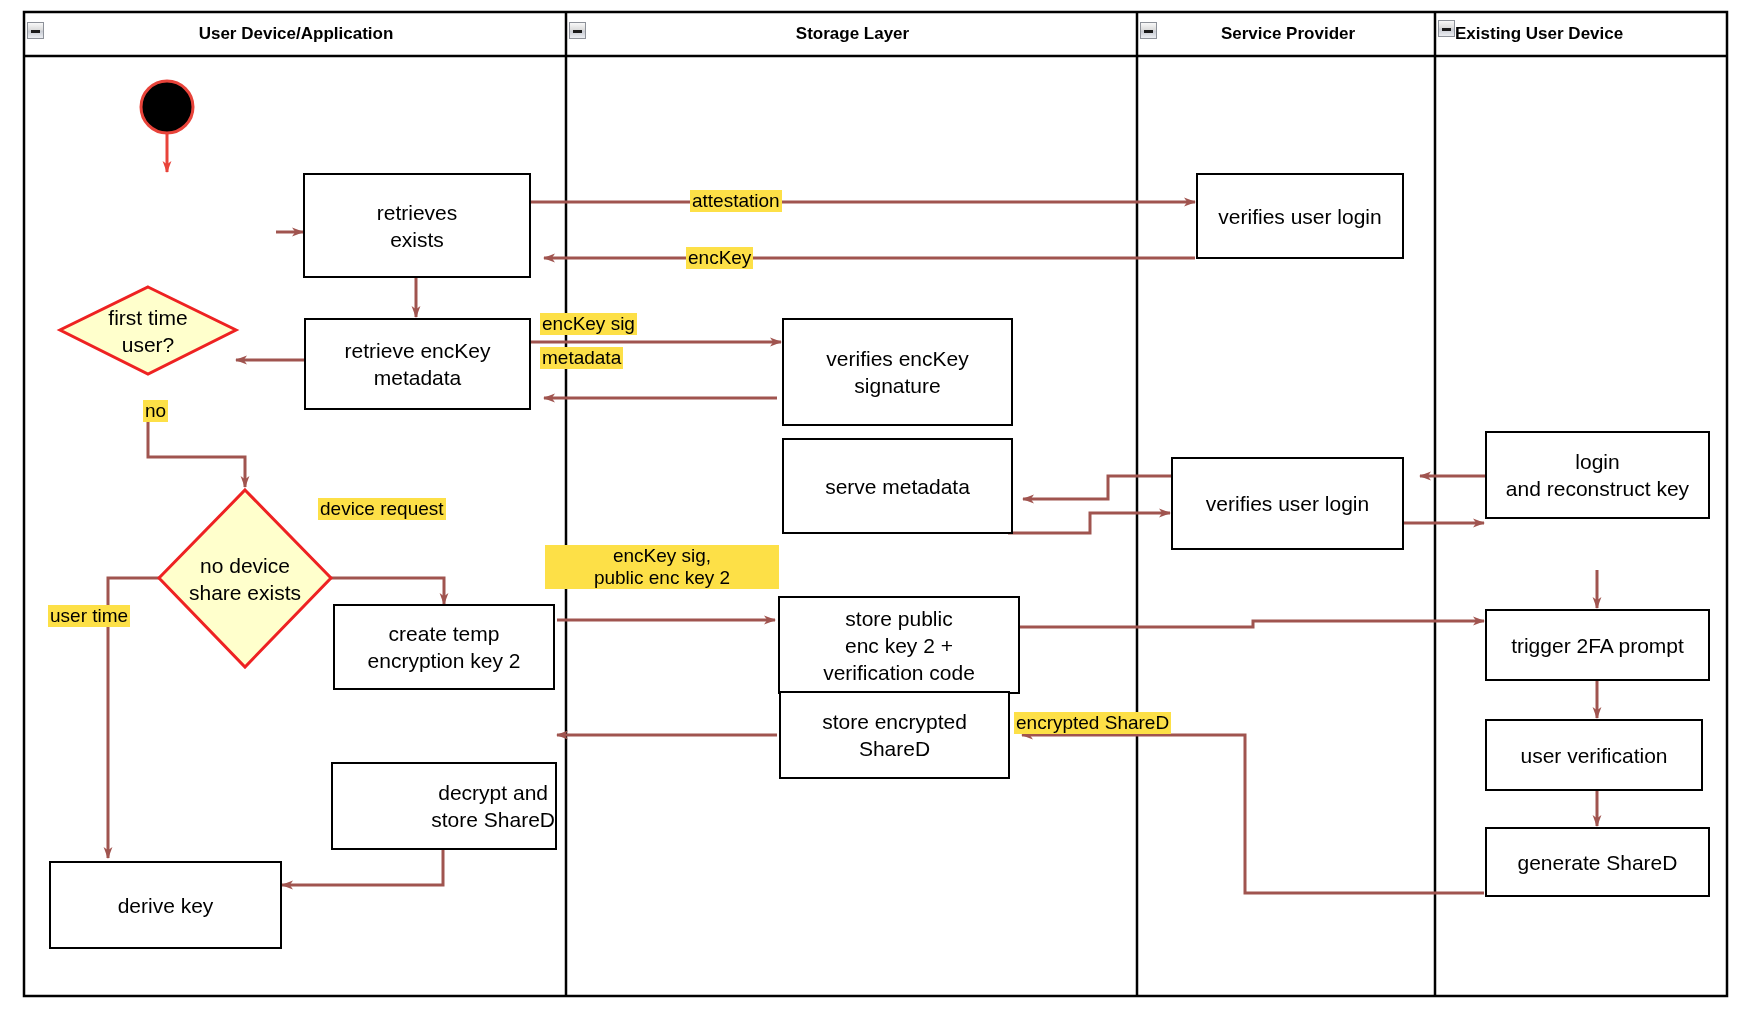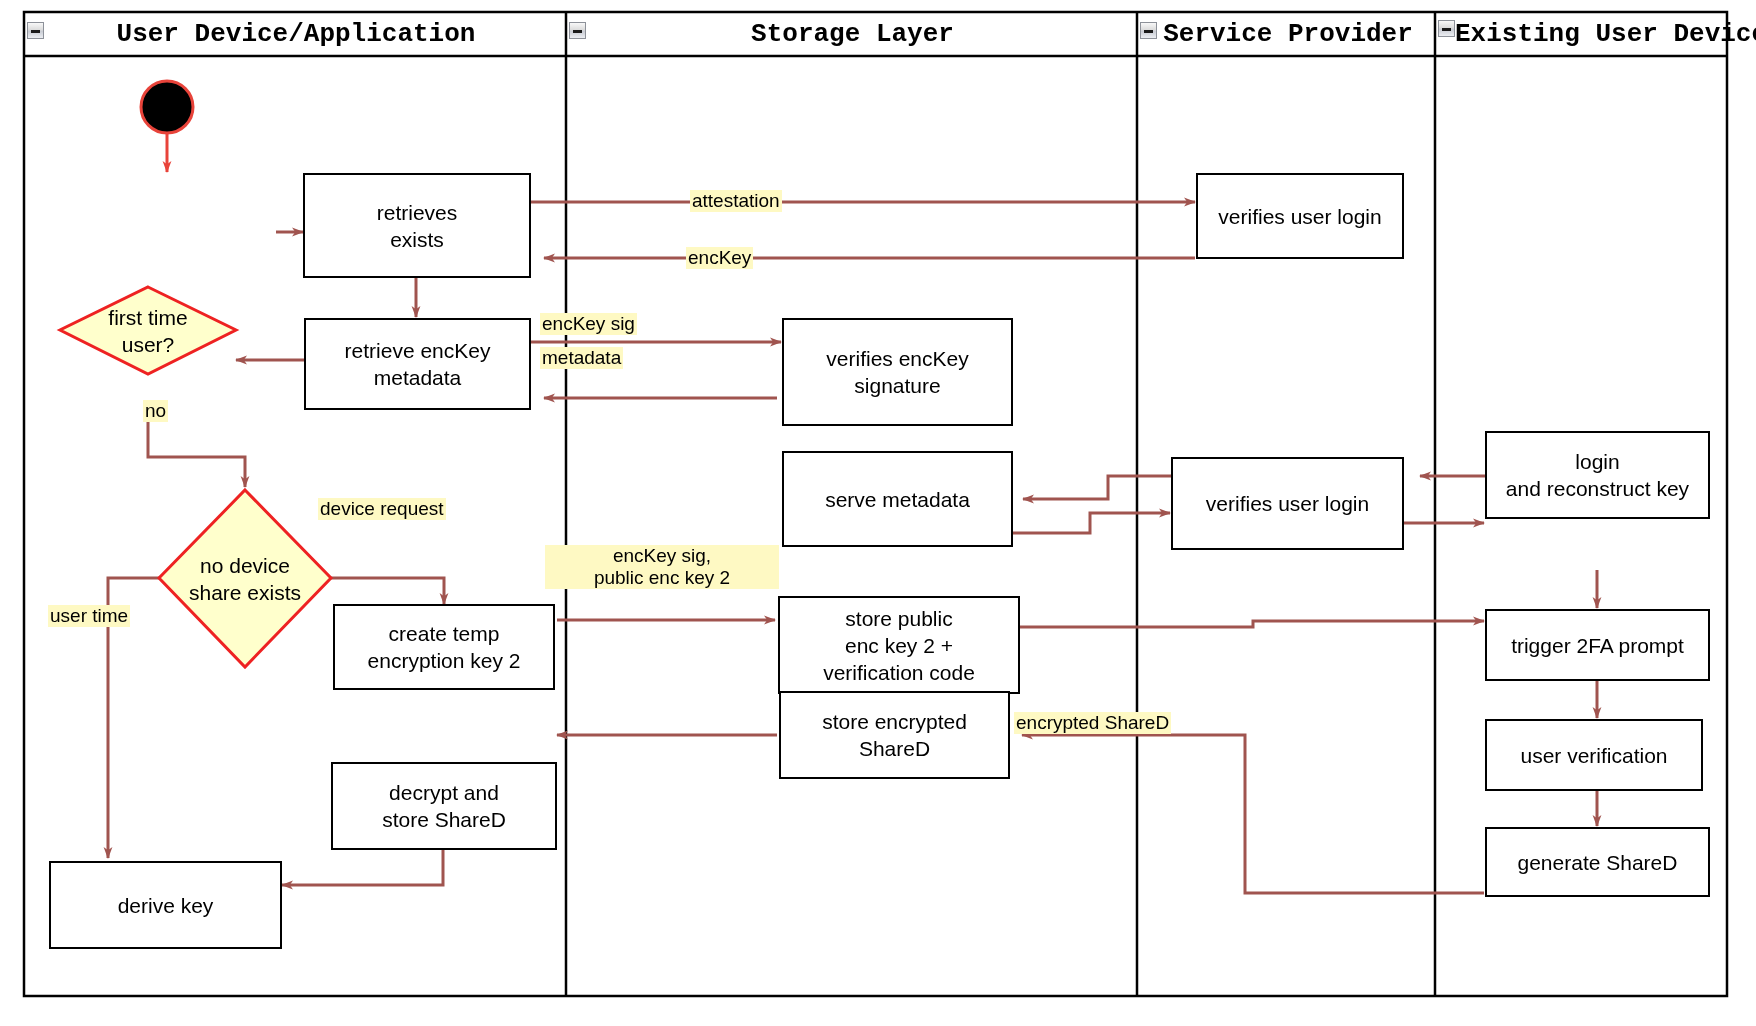--- a/index.html
+++ b/index.html
@@ -22,26 +22,25 @@
   }
   #svg-layer {
     position: absolute;
     left: 0; top: 0;
     width: 1756px;
     height: 1026px;
   }
   .lane-header-label {
     position: absolute;
     font-weight: bold;
-    font-size: 26px;
+    font-size: 17px;
     color: #000;
     text-align: center;
     white-space: nowrap;
     line-height: 30px;
-    font-family: Liberation Mono, monospace;
   }
   .collapse-icon {
     position: absolute;
     width: 17px;
     height: 17px;
     background: linear-gradient(180deg, #f8f8f8 0%, #dcdcdc 45%, #c9ccd4 55%, #eceef2 100%);
     border: 1px solid #8d9199;
     box-sizing: border-box;
   }
   .collapse-icon::before {
@@ -80,21 +79,21 @@
     line-height: 27px;
     text-align: center;
     color: #000000;
     white-space: pre-line;
   }
   .edge-label {
     position: absolute;
     font-size: 19px;
     line-height: 22px;
     color: #000000;
-    background: #fef9c3;
+    background: #fde047;
     white-space: pre-line;
     text-align: center;
     padding: 0 2px;
   }
 </style>
 </head>
 <body>
 
 <div id="canvas">
 
@@ -206,35 +205,35 @@
   <div class="diamond-wrap" style="left:159px; top:490px; width:172px; height:177px;">
     <span class="diamond-label">no device
 share exists</span>
   </div>
 
   <div class="node" style="left:333px; top:604px; width:222px; height:86px;">
     <span class="node-text" style="white-space:pre-line;">create temp
 encryption key 2</span>
   </div>
 
-  <div class="node" style="left:331px; top:762px; width:226px; height:88px;">
+  <div class="node" style="left:331px; top:762px; width:226px; height:88px;justify-content:flex-end;">
     <span class="node-text" style="white-space:pre-line;">decrypt and
 store ShareD</span>
   </div>
 
   <div class="node" style="left:49px; top:861px; width:233px; height:88px;">
     <span class="node-text" style="white-space:pre-line;">derive key</span>
   </div>
 
   <div class="node" style="left:782px; top:318px; width:231px; height:108px;">
     <span class="node-text" style="white-space:pre-line;">verifies encKey
 signature</span>
   </div>
 
-  <div class="node" style="left:782px; top:451px; width:231px; height:96px;text-align:right;">
+  <div class="node" style="left:782px; top:438px; width:231px; height:96px;text-align:right;">
     <span class="node-text" style="white-space:pre-line;">serve metadata</span>
   </div>
 
   <div class="node" style="left:778px; top:596px; width:242px; height:98px;">
     <span class="node-text" style="white-space:pre-line;">store public
 enc key 2 +
 verification code</span>
   </div>
 
   <div class="node" style="left:779px; top:691px; width:231px; height:88px;">

